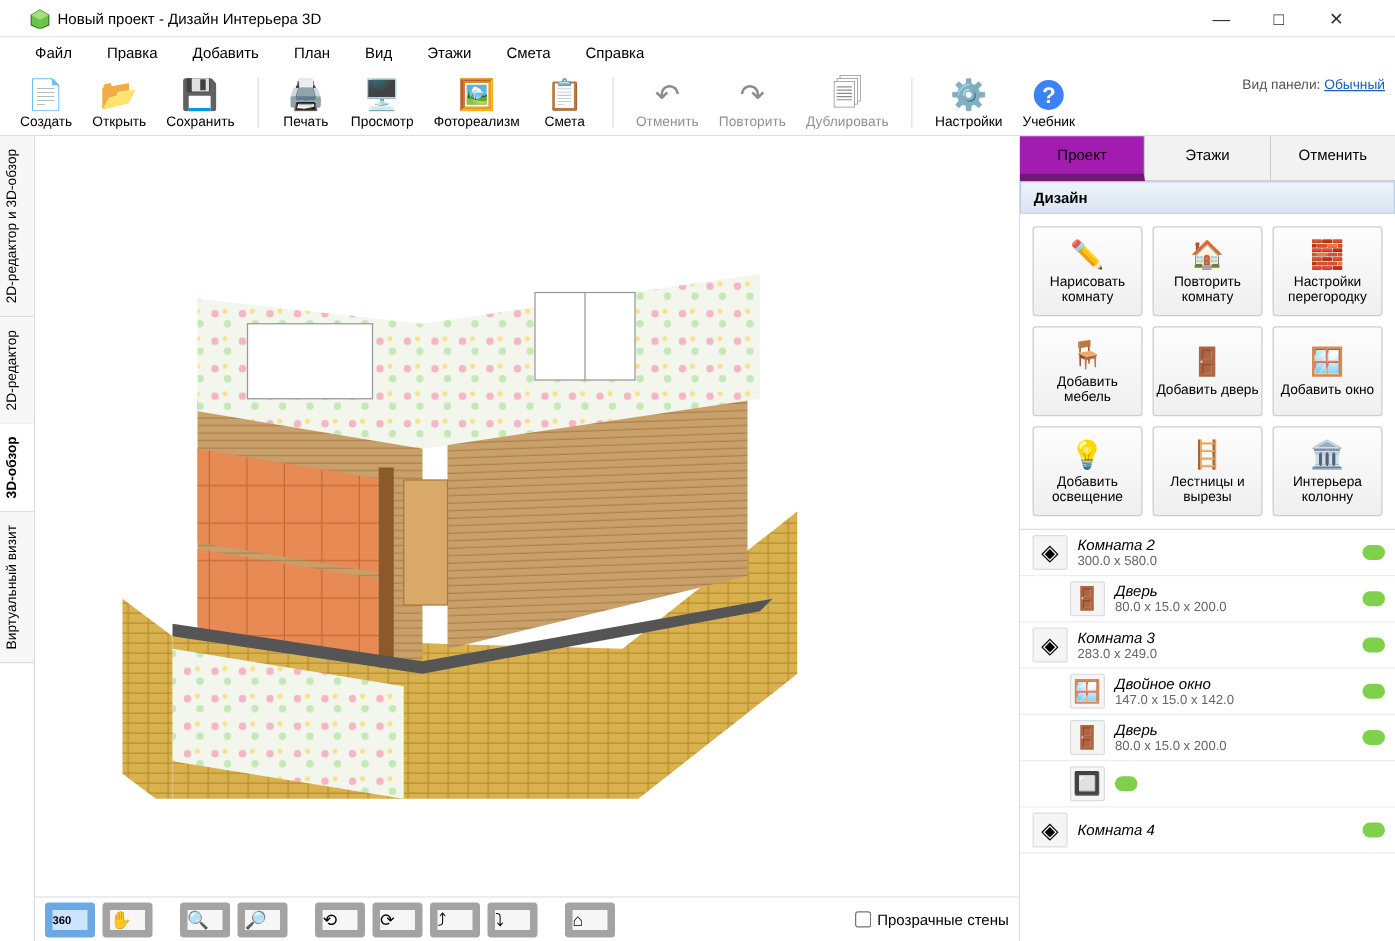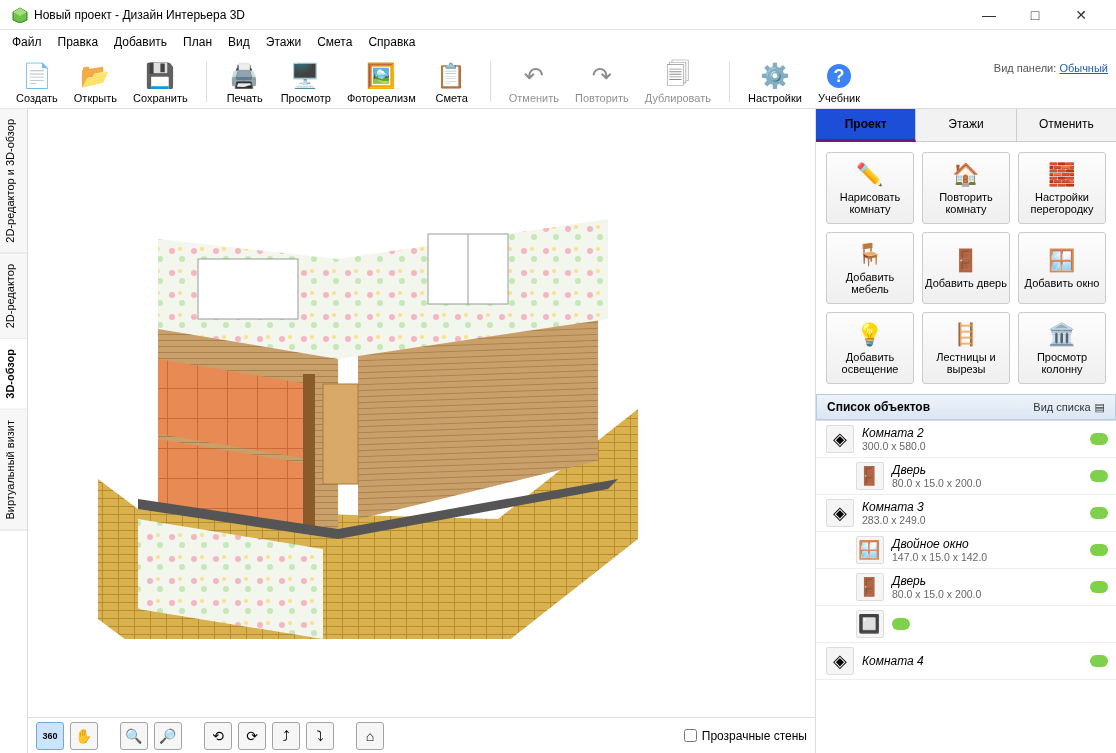--- a/index.html
+++ b/index.html
@@ -1,47 +1,47 @@
 <!DOCTYPE html>
 <html><head>
 <meta charset="utf-8">
 <style>
 * { box-sizing: border-box; margin: 0; padding: 0; font-family: "Segoe UI", Tahoma, sans-serif; }
 body { background: #fff; width: 1116px; height: 753px; overflow: hidden; display: flex; flex-direction: column; }
-.titlebar { height: 30px; display: flex; align-items: center; padding: 0 12px; border-bottom: 1px solid #e5e5e5; }
+.titlebar { height: 30px; display: flex; align-items: center; padding: 0 24px; border-bottom: 1px solid #e5e5e5; }
 .titlebar .app-icon { width: 16px; height: 16px; margin-right: 6px; display:inline-flex; align-items:center; justify-content:center;}
 .titlebar .title { font-size: 12px; flex: 1; }
 .titlebar .win-btn { width: 46px; height: 30px; display: flex; align-items: center; justify-content: center; font-size: 14px; color:#333; }
-.menubar { display:flex; gap: 0; padding: 2px 4px; font-size: 12px; }
+.menubar { display:flex; gap: 12px; padding: 2px 20px; font-size: 12px; }
 .menubar .menu-item { padding: 3px 8px; }
 .toolbar { display:flex; align-items:flex-start; padding: 4px 8px 2px 8px; border-bottom:1px solid #ddd; }
 .toolbar .tb-group { display:flex; }
 .toolbar .tb-sep { width:1px; background:#ddd; margin:4px 10px; align-self:stretch; }
 .toolbar .tb-btn { display:flex; flex-direction:column; align-items:center; padding: 2px 8px; font-size:11px; min-width:56px; }
 .toolbar .tb-btn .ic { width:32px; height:32px; display:flex; align-items:center; justify-content:center; font-size:24px; }
 .toolbar .tb-btn.disabled { opacity:0.45; }
 .toolbar .right { margin-left:auto; font-size:11px; color:#555; padding-top:4px; }
 .toolbar .right a { color:#1a5fb4; }
 .main { flex:1; display:flex; min-height:0; }
 .lefttabs { width:28px; display:flex; flex-direction:column; border-right:1px solid #ddd; }
 .lefttabs .vt { flex:0 0 auto; writing-mode: vertical-rl; transform: rotate(180deg); font-size:11px; padding:10px 4px; text-align:center; border-top:1px solid #ddd; background:#f7f7f7; cursor:pointer; }
 .lefttabs .vt.active { background:#fff; font-weight:600; }
 .viewport { flex:1; display:flex; flex-direction:column; border-right:1px solid #ddd; min-width:0; }
 .canvas { flex:1; background:#fff; position:relative; overflow:hidden; }
 .canvas .room3d { position:absolute; left:50px; top:70px; width:560px; height:460px; }
 .bottombar { height:36px; display:flex; align-items:center; gap:6px; padding:0 8px; border-top:1px solid #ddd; }
-.bottombar .bb-btn { width:28px; height:28px; border:1px solid #a3a3a3; border-radius:3px; display:flex; align-items:center; justify-content:center; font-size:14px; background:#f6f6f6; }
+.bottombar .bb-btn { width:40px; height:28px; border:6px solid #a3a3a3; border-radius:3px; display:flex; align-items:center; justify-content:flex-start; font-size:14px; background:#f6f6f6; }
 .bottombar .bb-btn.active { background:#cce4ff; border-color:#6aa9e6; }
 .bottombar .bb-sep { width:10px; }
 .bottombar .chk { margin-left:auto; display:flex; align-items:center; gap:5px; font-size:12px; }
 .sidebar { width:300px; display:flex; flex-direction:column; min-height:0; }
 .side-tabs { display:flex; border-bottom:1px solid #ccc; }
 .side-tabs .st { flex:1; text-align:center; padding:8px 0; font-size:12px; border-right:1px solid #ccc; background:#f2f2f2; }
 .side-tabs .st:last-child { border-right:none; }
-.side-tabs .st.active { background:#1d4ed8; border-bottom:3px solid #701a75; margin-bottom:-1px; font-weight:700; }
+.side-tabs .st.active { background:#a21caf; border-bottom:6px solid #701a75; margin-bottom:-1px; font-weight:400; }
 .section-hdr { background:linear-gradient(#eef3f9,#dae6f3); border:1px solid #b8cde2; padding:5px 10px; font-size:12px; font-weight:600; display:flex; align-items:center; }
 .section-hdr .right-link { margin-left:auto; font-weight:400; color:#333; font-size:11px; display:flex; align-items:center; gap:4px; }
 .panel-grid { display:grid; grid-template-columns: repeat(3, 1fr); gap:8px; padding:10px; }
 .panel-grid .card { border:1px solid #ccc; border-radius:3px; background:linear-gradient(#fdfdfd,#efefef); display:flex; flex-direction:column; align-items:center; justify-content:center; padding:6px 2px; font-size:11px; text-align:center; min-height:72px; cursor:pointer; }
 .panel-grid .card .ci { width:28px; height:28px; display:flex; align-items:center; justify-content:center; font-size:22px; margin-bottom:2px; }
 .obj-list { flex:1; overflow:auto; border-top:1px solid #ddd; }
 .obj-list .row { display:flex; align-items:center; padding:4px 8px 4px 10px; border-bottom:1px solid #eee; font-size:11px; }
 .obj-list .row.child { padding-left:40px; }
 .obj-list .row .thumb { width:28px; height:28px; margin-right:8px; display:flex; align-items:center; justify-content:center; font-size:18px; background:#f5f5f5; border:1px solid #ddd; border-radius:2px;}
 .obj-list .row .txt { flex:1; line-height:1.2; }
@@ -246,20 +246,23 @@
     </div>
   </div>
 
   <div class="sidebar">
     <div class="side-tabs">
       <div class="st active">Проект</div>
       <div class="st">Этажи</div>
       <div class="st">Отменить</div>
     </div>
 
+    <div class="section-hdr">
+      <span>Дизайн</span>
+    </div>
     <div class="panel-grid">
       <div class="card">
           <span class="ci">✏️</span>
           <span>Нарисовать комнату</span>
         </div>
       <div class="card">
           <span class="ci">🏠</span>
           <span>Повторить комнату</span>
         </div>
       <div class="card">
@@ -281,31 +284,24 @@
       <div class="card">
           <span class="ci">💡</span>
           <span>Добавить освещение</span>
         </div>
       <div class="card">
           <span class="ci">🪜</span>
           <span>Лестницы и вырезы</span>
         </div>
       <div class="card">
           <span class="ci">🏛️</span>
-          <span>Просмотр колонну</span>
-        </div>
-    </div>
-
-    <div class="section-hdr">
-      <span>Список объектов</span>
-      <span class="right-link">
-        <span>Вид списка</span>
-        <span>▤</span>
-      </span>
-    </div>
+          <span>Интерьера колонну</span>
+        </div>
+    </div>
+
 
     <div class="obj-list" id="obj-list">
         <div class="row">
           <span class="thumb">◈</span>
           <span class="txt">
             <div class="nm">Комната 2</div>
             <div class="dims">300.0 x 580.0</div>
           </span>
           <span class="vis"></span>
         </div>

